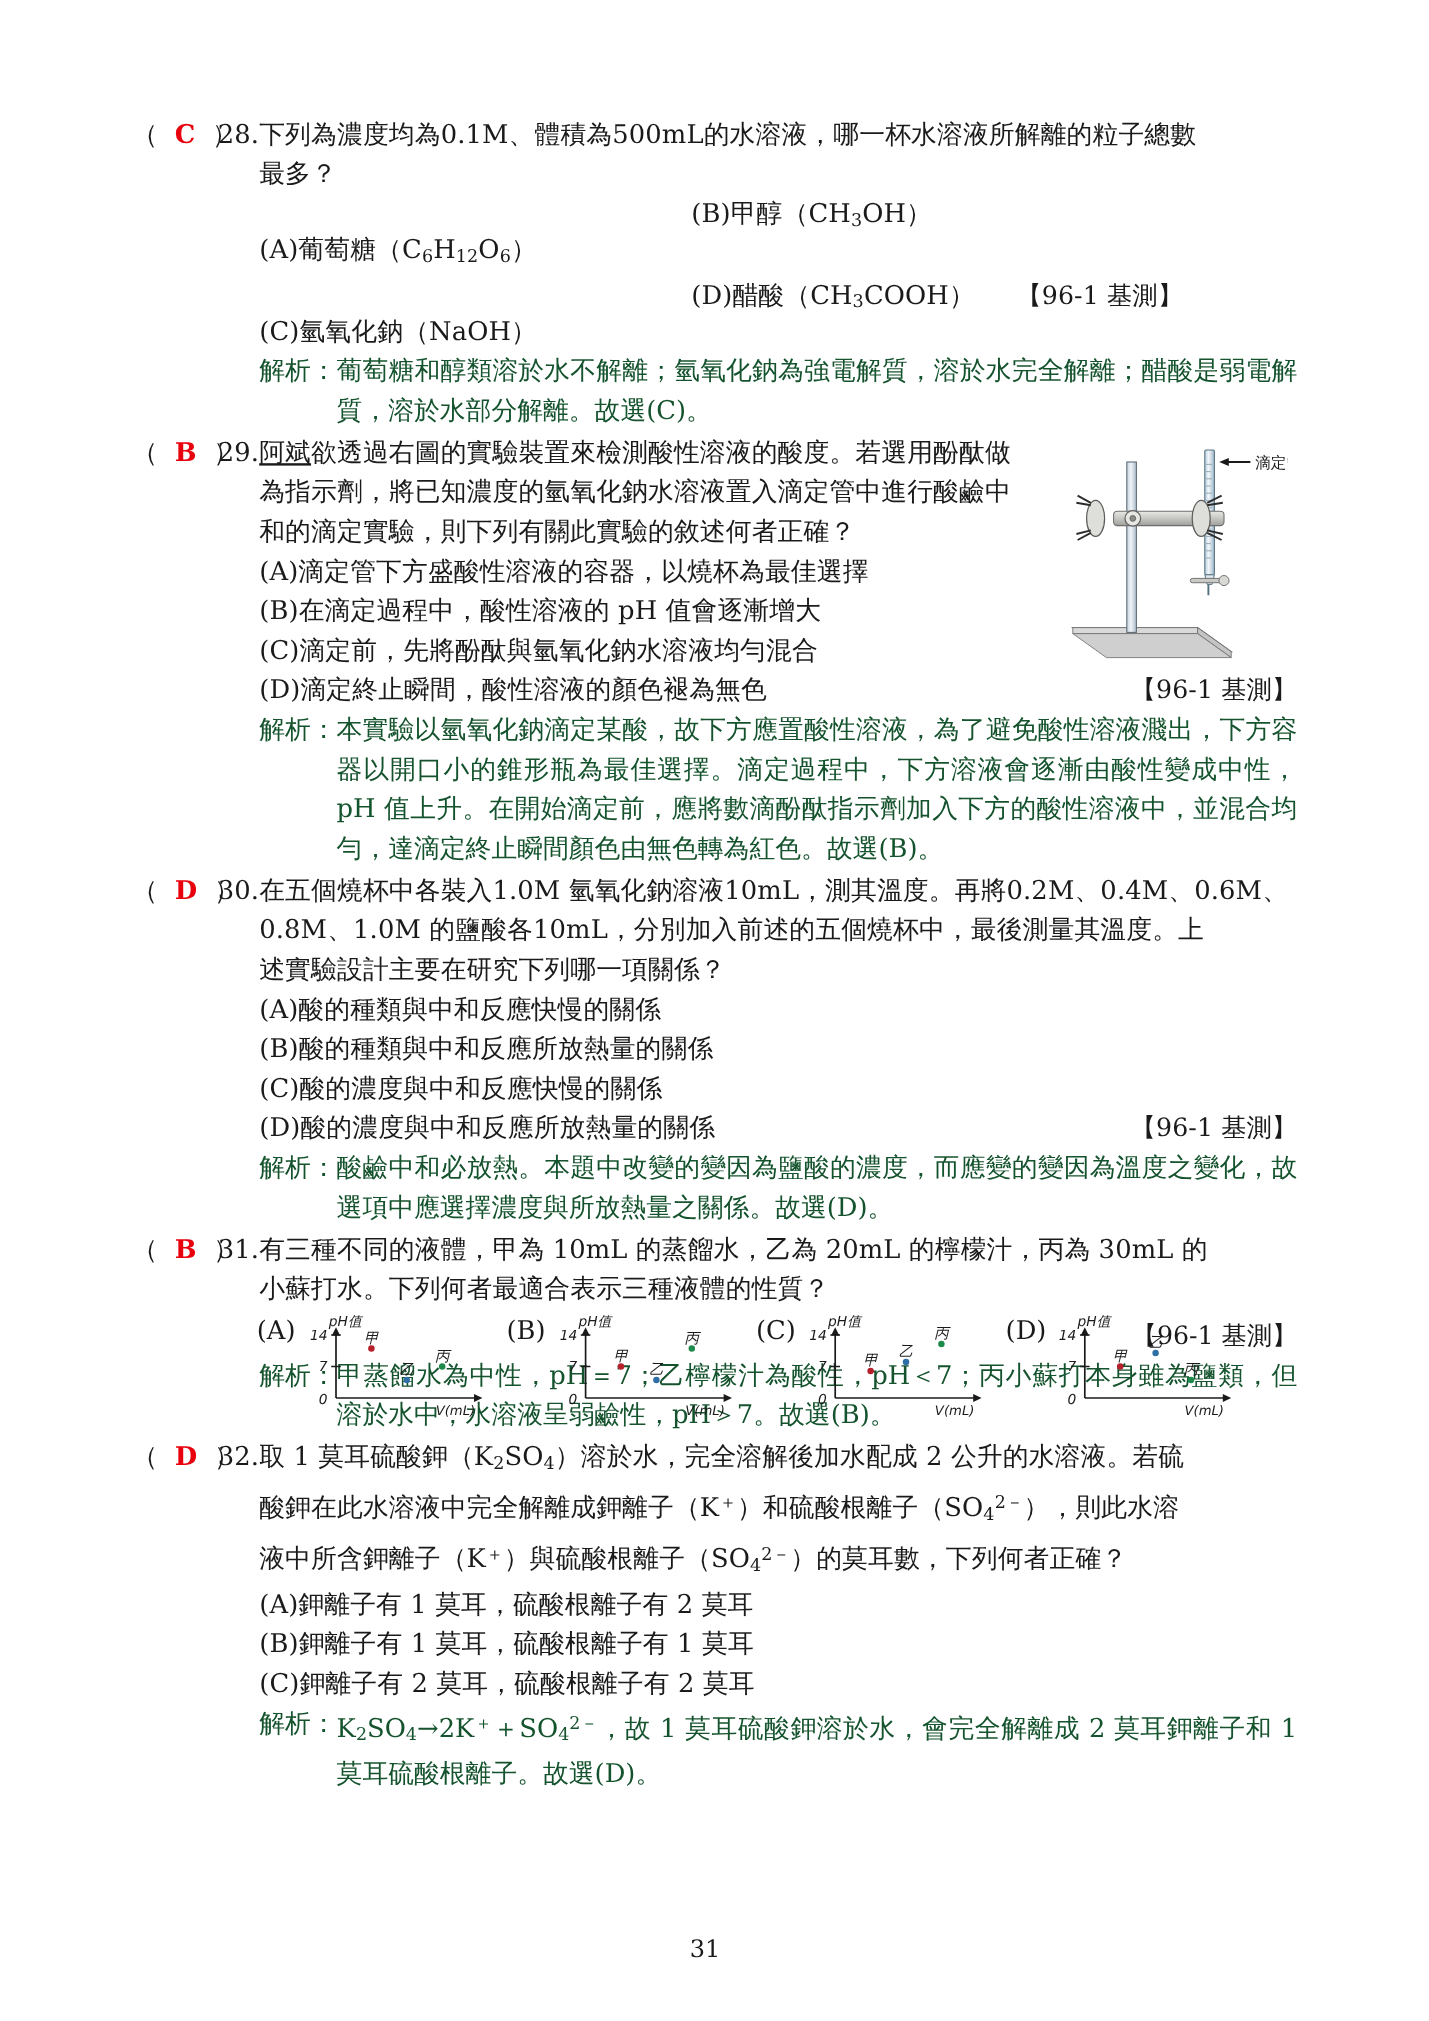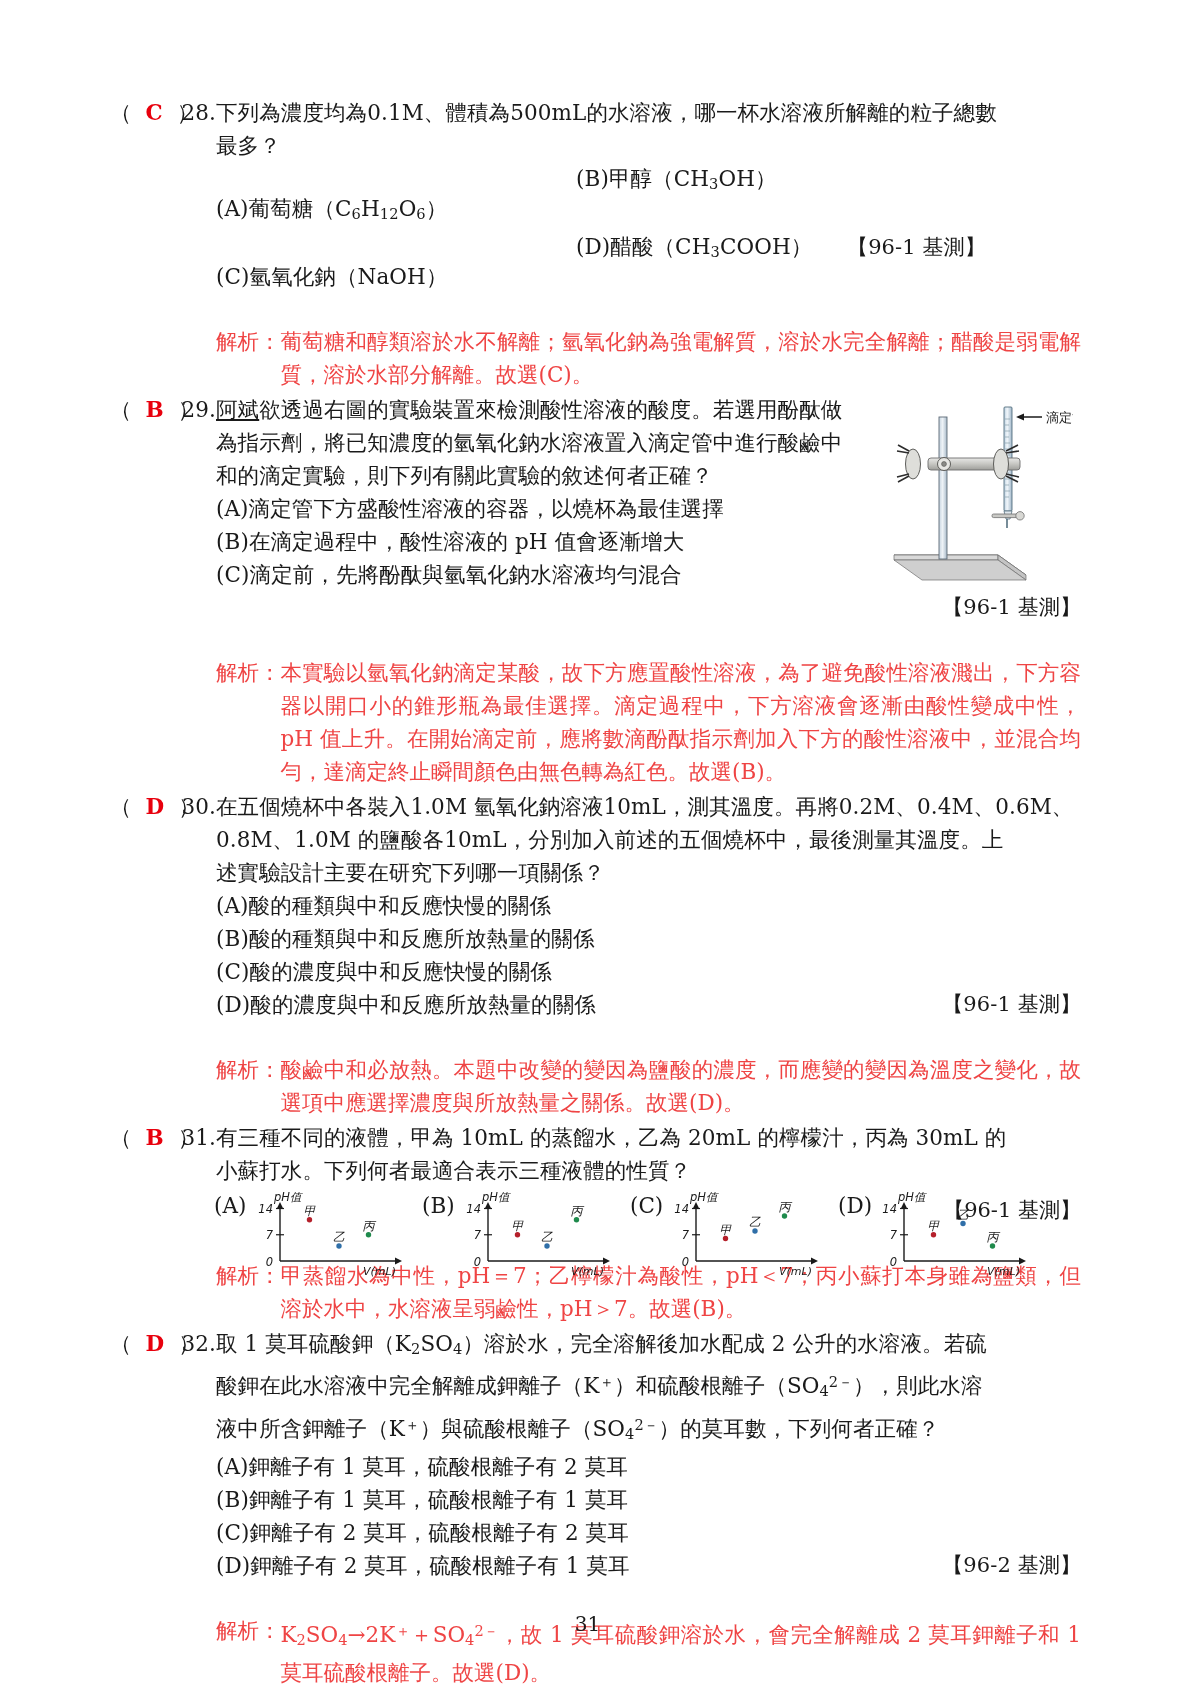--- a/index.html
+++ b/index.html
@@ -33,26 +33,25 @@
     font-family:"DejaVu Serif","Liberation Serif",serif;
   }
   .marker .ans{ color:#e8000d; font-weight:600; padding:0 7px; }
   .qnum{ flex:0 0 auto; width:38px; text-align:right; font-size:21.5px; }
   .qbody{ flex:1 1 auto; min-width:0; }
   .tx{ font-size:21.5px; line-height:33px; }
   .ul{ text-decoration:underline; text-underline-offset:2px;margin-top:44px; }
 
   
   .exp{
-    color:#ef4444;
+    color:#14532d;
     display:flex;
     font-size:21.5px;
     line-height:33px;
     margin-left:106px;
-    margin-top:32px;
   }
   .exp-label{ flex:0 0 auto; white-space:nowrap; }
   .exp-body{ flex:1 1 auto; text-align:justify; }
   .exp-body p{ margin:0; }
 
   .src{ white-space:nowrap; font-size:21px; }
   .right-src{ float:right; }
   .opt-row{ display:flex; font-size:21.5px; line-height:33px; }
   .opt-col{ width:360px; flex:0 0 auto;margin-top:30px;}
   .opt-col2{ flex:1 1 auto; }
@@ -195,21 +194,21 @@
     <div class="qline">
       <span class="marker">（&nbsp;<span class="ans">B</span>&nbsp;）</span>
       <span class="qnum">29.</span>
       <span class="qbody">
         <div class="tx"><span class="ul">阿斌</span><span>欲透過右圖的實驗裝置來檢測酸性溶液的酸度。若選用酚酞做</span></div>
         <div class="tx">為指示劑，將已知濃度的氫氧化鈉水溶液置入滴定管中進行酸鹼中</div>
         <div class="tx">和的滴定實驗，則下列有關此實驗的敘述何者正確？</div>
         <div class="tx">(A)滴定管下方盛酸性溶液的容器，以燒杯為最佳選擇</div>
         <div class="tx">(B)在滴定過程中，酸性溶液的 pH 值會逐漸增大</div>
         <div class="tx">(C)滴定前，先將酚酞與氫氧化鈉水溶液均勻混合</div>
-        <div class="tx"><span class="right-src src">【96-1 基測】</span></div>
+        <div class="tx"><span>(D)滴定終止瞬間，酸性溶液的顏色褪為無色</span><span class="right-src src">【96-1 基測】</span></div>
       </span>
     </div>
     <div class="exp">
       <span class="exp-label">解析：</span>
       <span class="exp-body">
           <p>本實驗以氫氧化鈉滴定某酸，故下方應置酸性溶液，為了避免酸性溶液濺出，下方容器以開口小的錐形瓶為最佳選擇。滴定過程中，下方溶液會逐漸由酸性變成中性，pH 值上升。在開始滴定前，應將數滴酚酞指示劑加入下方的酸性溶液中，並混合均勻，達滴定終止瞬間顏色由無色轉為紅色。故選(B)。</p>
         </span>
     </div>
   </div>
 
@@ -352,21 +351,20 @@
     <div class="qline">
       <span class="marker">（&nbsp;<span class="ans">D</span>&nbsp;）</span>
       <span class="qnum">32.</span>
       <span class="qbody">
         <div class="tx">取 1 莫耳硫酸鉀（K<sub>2</sub>SO<sub>4</sub>）溶於水，完全溶解後加水配成 2 公升的水溶液。若硫</div>
         <div class="tx">酸鉀在此水溶液中完全解離成鉀離子（K<sup>＋</sup>）和硫酸根離子（SO<sub>4</sub><sup>2－</sup>），則此水溶</div>
         <div class="tx">液中所含鉀離子（K<sup>＋</sup>）與硫酸根離子（SO<sub>4</sub><sup>2－</sup>）的莫耳數，下列何者正確？</div>
         <div class="tx">(A)鉀離子有 1 莫耳，硫酸根離子有 2 莫耳</div>
         <div class="tx">(B)鉀離子有 1 莫耳，硫酸根離子有 1 莫耳</div>
         <div class="tx">(C)鉀離子有 2 莫耳，硫酸根離子有 2 莫耳</div>
-        <div class="tx"><span>(D)鉀離子有 2 莫耳，硫酸根離子有 1 莫耳</span><span class="right-src src">【96-2 基測】</span></div>
       </span>
     </div>
     <div class="exp">
       <span class="exp-label">解析：</span>
       <span class="exp-body">
         <p>K<sub>2</sub>SO<sub>4</sub>→2K<sup>＋</sup>＋SO<sub>4</sub><sup>2－</sup>，故 1 莫耳硫酸鉀溶於水，會完全解離成 2 莫耳鉀離子和 1 莫耳硫酸根離子。故選(D)。</p>
       </span>
     </div>
   </div>
 

